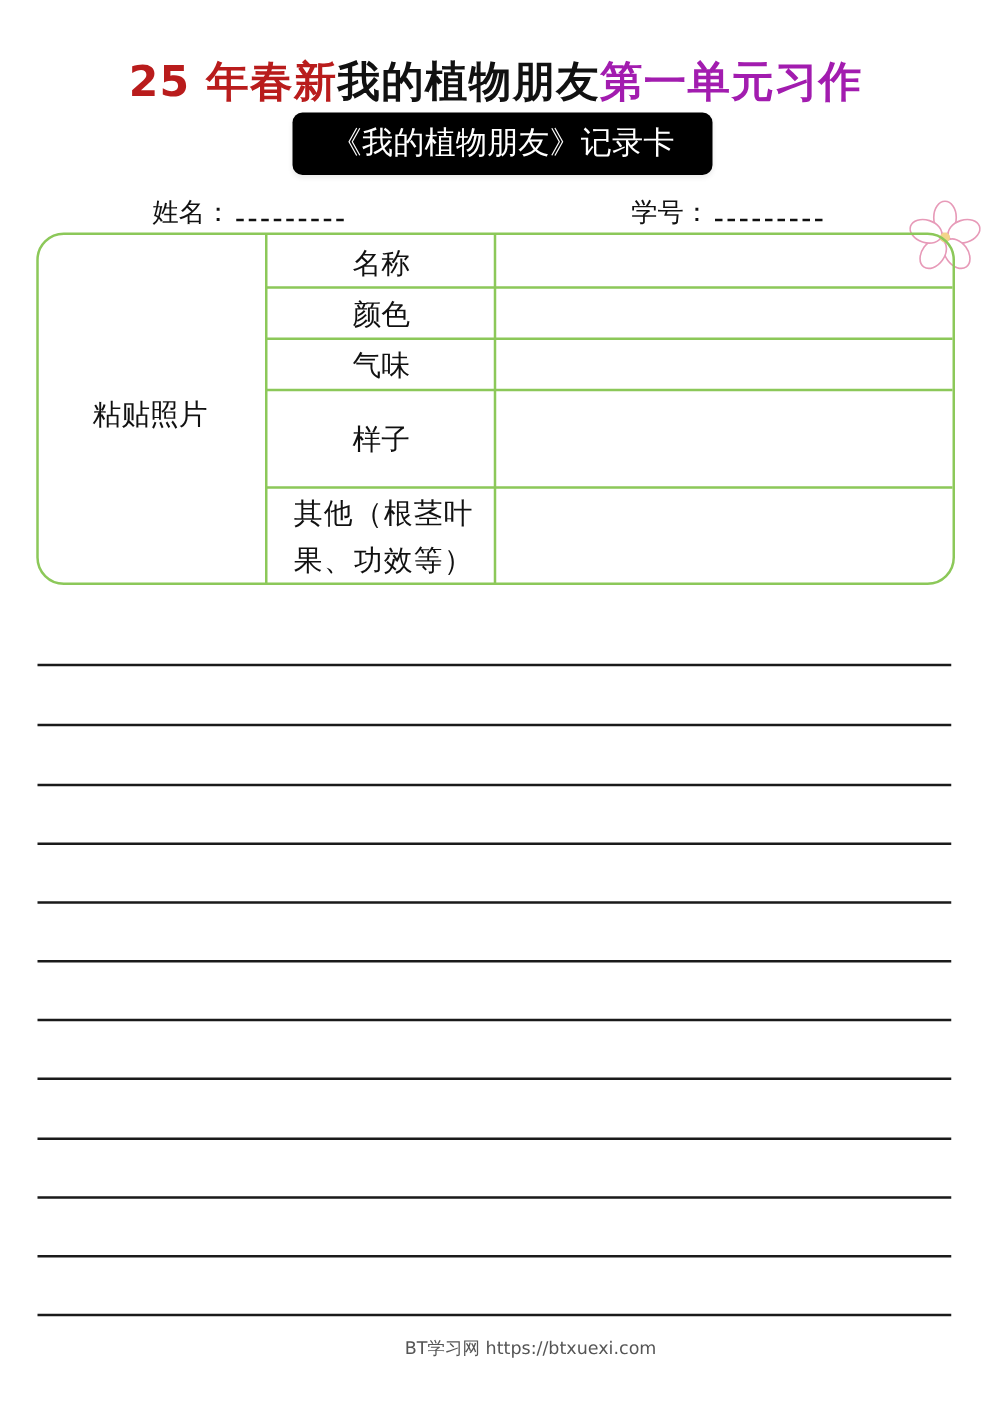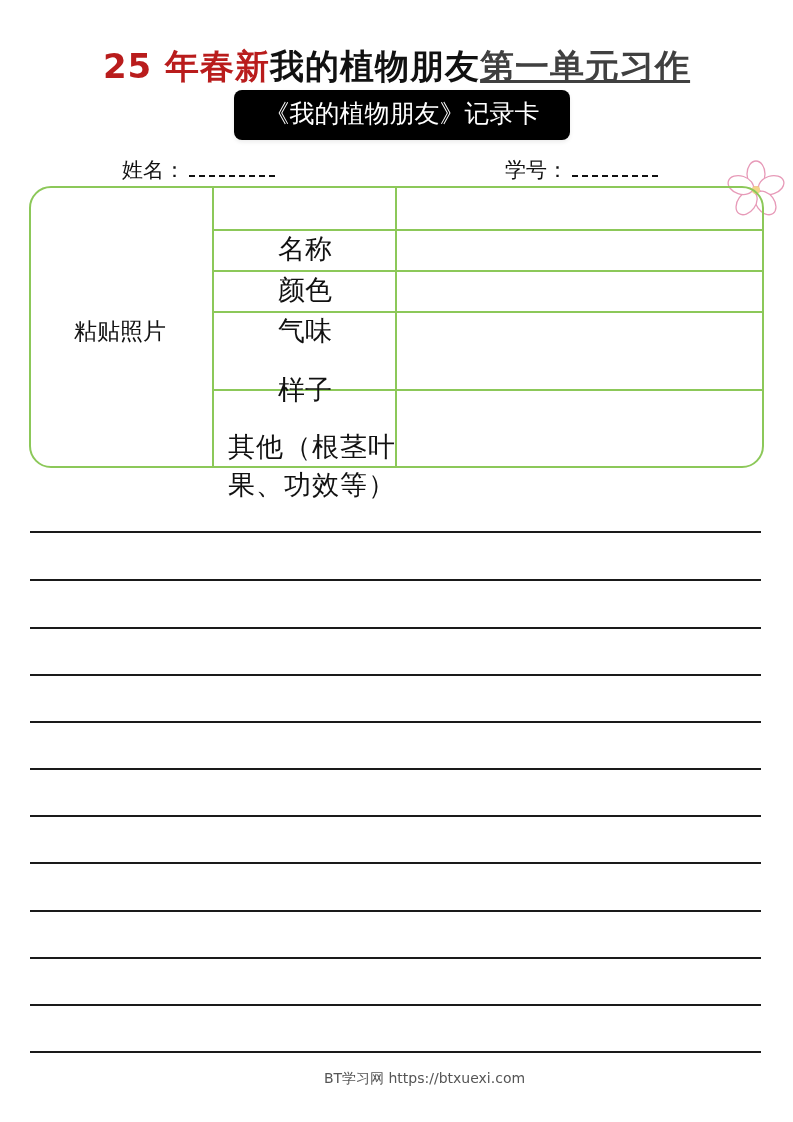--- a/index.html
+++ b/index.html
@@ -3,35 +3,35 @@
 <meta charset="utf-8">
 <style>
   html, body { margin: 0; padding: 0; background: #ffffff; }
   body { width: 793px; height: 1122px; position: relative; overflow: hidden;
          font-family: "DejaVu Serif", "Liberation Serif", serif; color: #111; }
   .title { position: absolute; top: 44px; left: 0; width: 793px; text-align: center;
            font-family: "DejaVu Sans", "Liberation Sans", sans-serif; font-weight: bold;
            font-size: 34px; letter-spacing: 1px; line-height: 44px; white-space: nowrap; }
   .title .g { color: #b91c1c; }
   .title .k { color: #111111; }
-  .title .r { color: #404040; text-decoration: underline; }
+  .title .r { color: #a21caf; }
   .badge { position: absolute; top: 90px; left: 234px; width: 336px; height: 50px;
            background: #000000; border-radius: 8px; color: #ffffff; text-align: center;
            line-height: 48px; font-size: 25px; font-family: "DejaVu Sans", "Liberation Sans", sans-serif;
            box-shadow: 0 2px 4px rgba(0,0,0,0.08); }
   .info { position: absolute; top: 156px; left: 0; width: 793px; height: 30px; font-size: 21px; }
   .info .f { position: absolute; top: 0; white-space: nowrap; }
   .info .blank { display: inline-block; width: 86px; border-bottom: 2px dashed #111; height: 18px; vertical-align: baseline; margin-left: 4px; }
   .card { position: absolute; top: 186px; left: 29px; width: 735px; height: 282px;
           border: 2px solid #8cc859; border-radius: 22px; box-sizing: border-box; }
   .vline { position: absolute; width: 2px; background: #8cc859; }
   .hline { position: absolute; height: 2px; background: #8cc859; }
   .photo { position: absolute; left: 30px; top: 316px; width: 180px; text-align: center; font-size: 23px; }
-  .lbl { position: absolute; left: 214px; width: 182px; text-align: center; font-size: 27px; margin-top: 36px; }
-  .lbl.multi { text-align: right; padding-left: 4px; box-sizing: border-box; line-height: 38px; letter-spacing: 1px; border-radius: 32px; }
+  .lbl { position: absolute; left: 214px; width: 182px; text-align: center; font-size: 23px; }
+  .lbl.multi { text-align: center; padding-left: 4px; box-sizing: border-box; line-height: 38px; letter-spacing: 1px; border-radius: 32px; }
   .wline { position: absolute; left: 30px; width: 731px; height: 2px; background: #1a1a1a; }
   .footer { position: absolute; top: 1070px; left: 0; width: 793px; text-align: center;
             font-family: "DejaVu Sans", "Liberation Sans", sans-serif; font-size: 14px; color: #555; margin-left: 28px; }
   .flower { position: absolute; left: 726px; top: 160px; width: 60px; height: 60px; }
 </style>
 </head>
 <body>
 
 <div class="title">
   <span class="g">25 年春新</span><span class="k">我的植物朋友</span><span class="r">第一单元习作</span>

